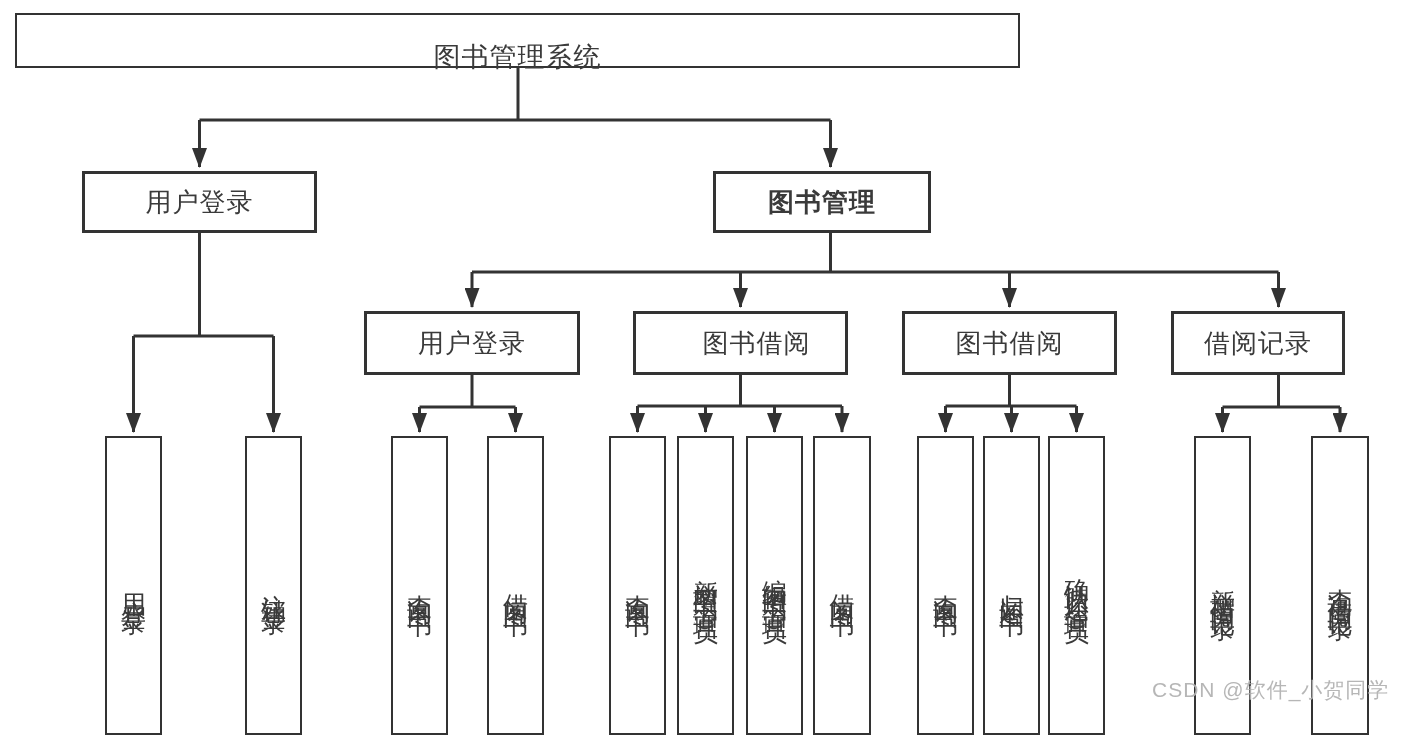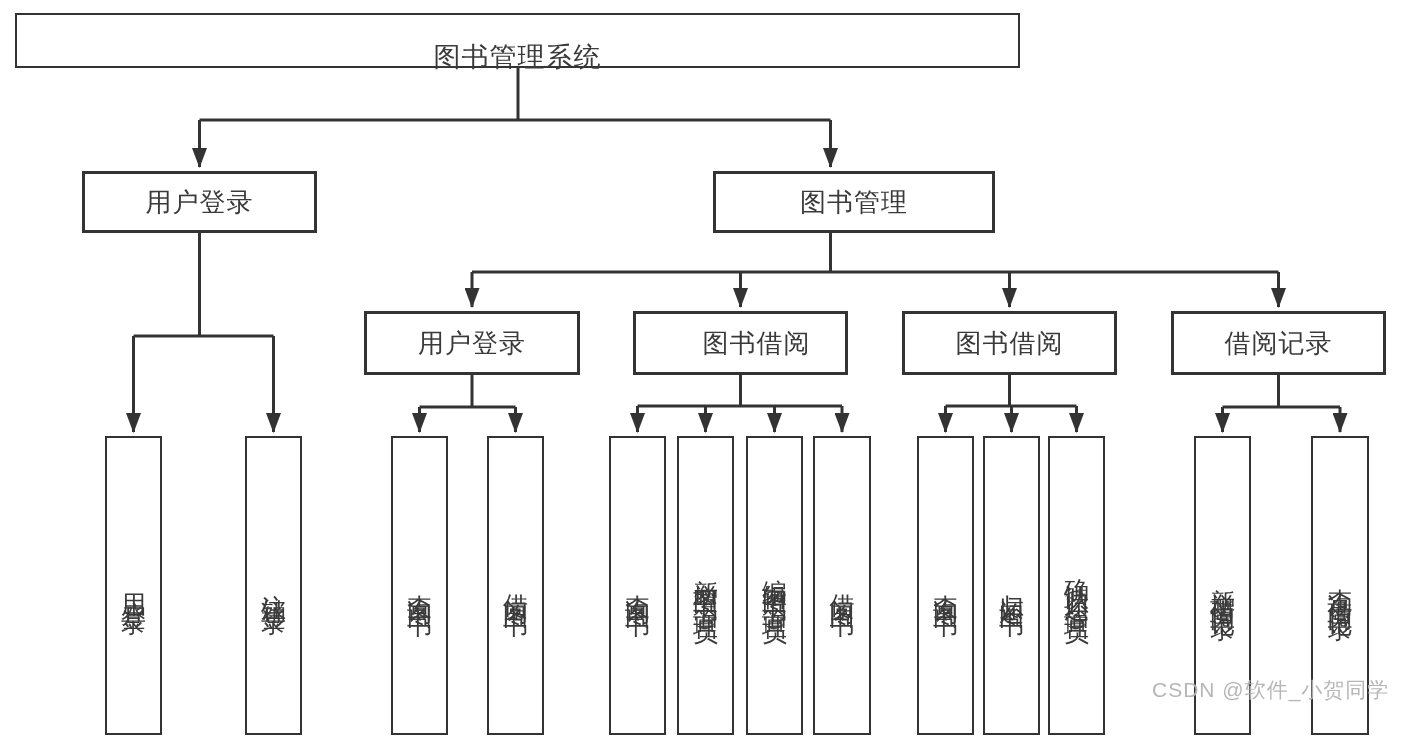--- a/index.html
+++ b/index.html
@@ -83,34 +83,34 @@
     </g>
   </svg>
 
   <div class="box root" style="left:15px;top:13px;width:1005px;height:55px;">
     <span class="lbl">图书管理系统</span>
   </div>
 
   <div class="box lvl" style="left:82px;top:171px;width:235px;height:62px;">
     <span class="lbl">用户登录</span>
   </div>
-  <div class="box lvl" style="left:713px;top:171px;width:282px;height:62px;">
+  <div class="box lvl" style="left:713px;top:171px;width:218px;height:62px;font-weight:bold;">
     <span class="lbl">图书管理</span>
   </div>
 
   <div class="box lvl" style="left:364px;top:311px;width:216px;height:64px;">
     <span class="lbl">用户登录</span>
   </div>
   <div class="box lvl" style="left:633px;top:311px;width:215px;height:64px;padding-left:32px;">
     <span class="lbl">图书借阅</span>
   </div>
   <div class="box lvl" style="left:902px;top:311px;width:215px;height:64px;">
     <span class="lbl">图书借阅</span>
   </div>
-  <div class="box lvl" style="left:1171px;top:311px;width:215px;height:64px;">
+  <div class="box lvl" style="left:1171px;top:311px;width:174px;height:64px;">
     <span class="lbl">借阅记录</span>
   </div>
 
   <div class="box leaf" style="left:105px;top:436px;width:57px;height:299px;">
     <span class="lbl">用户登录</span>
   </div>
   <div class="box leaf" style="left:245px;top:436px;width:57px;height:299px;">
     <span class="lbl">注销登录</span>
   </div>
 

